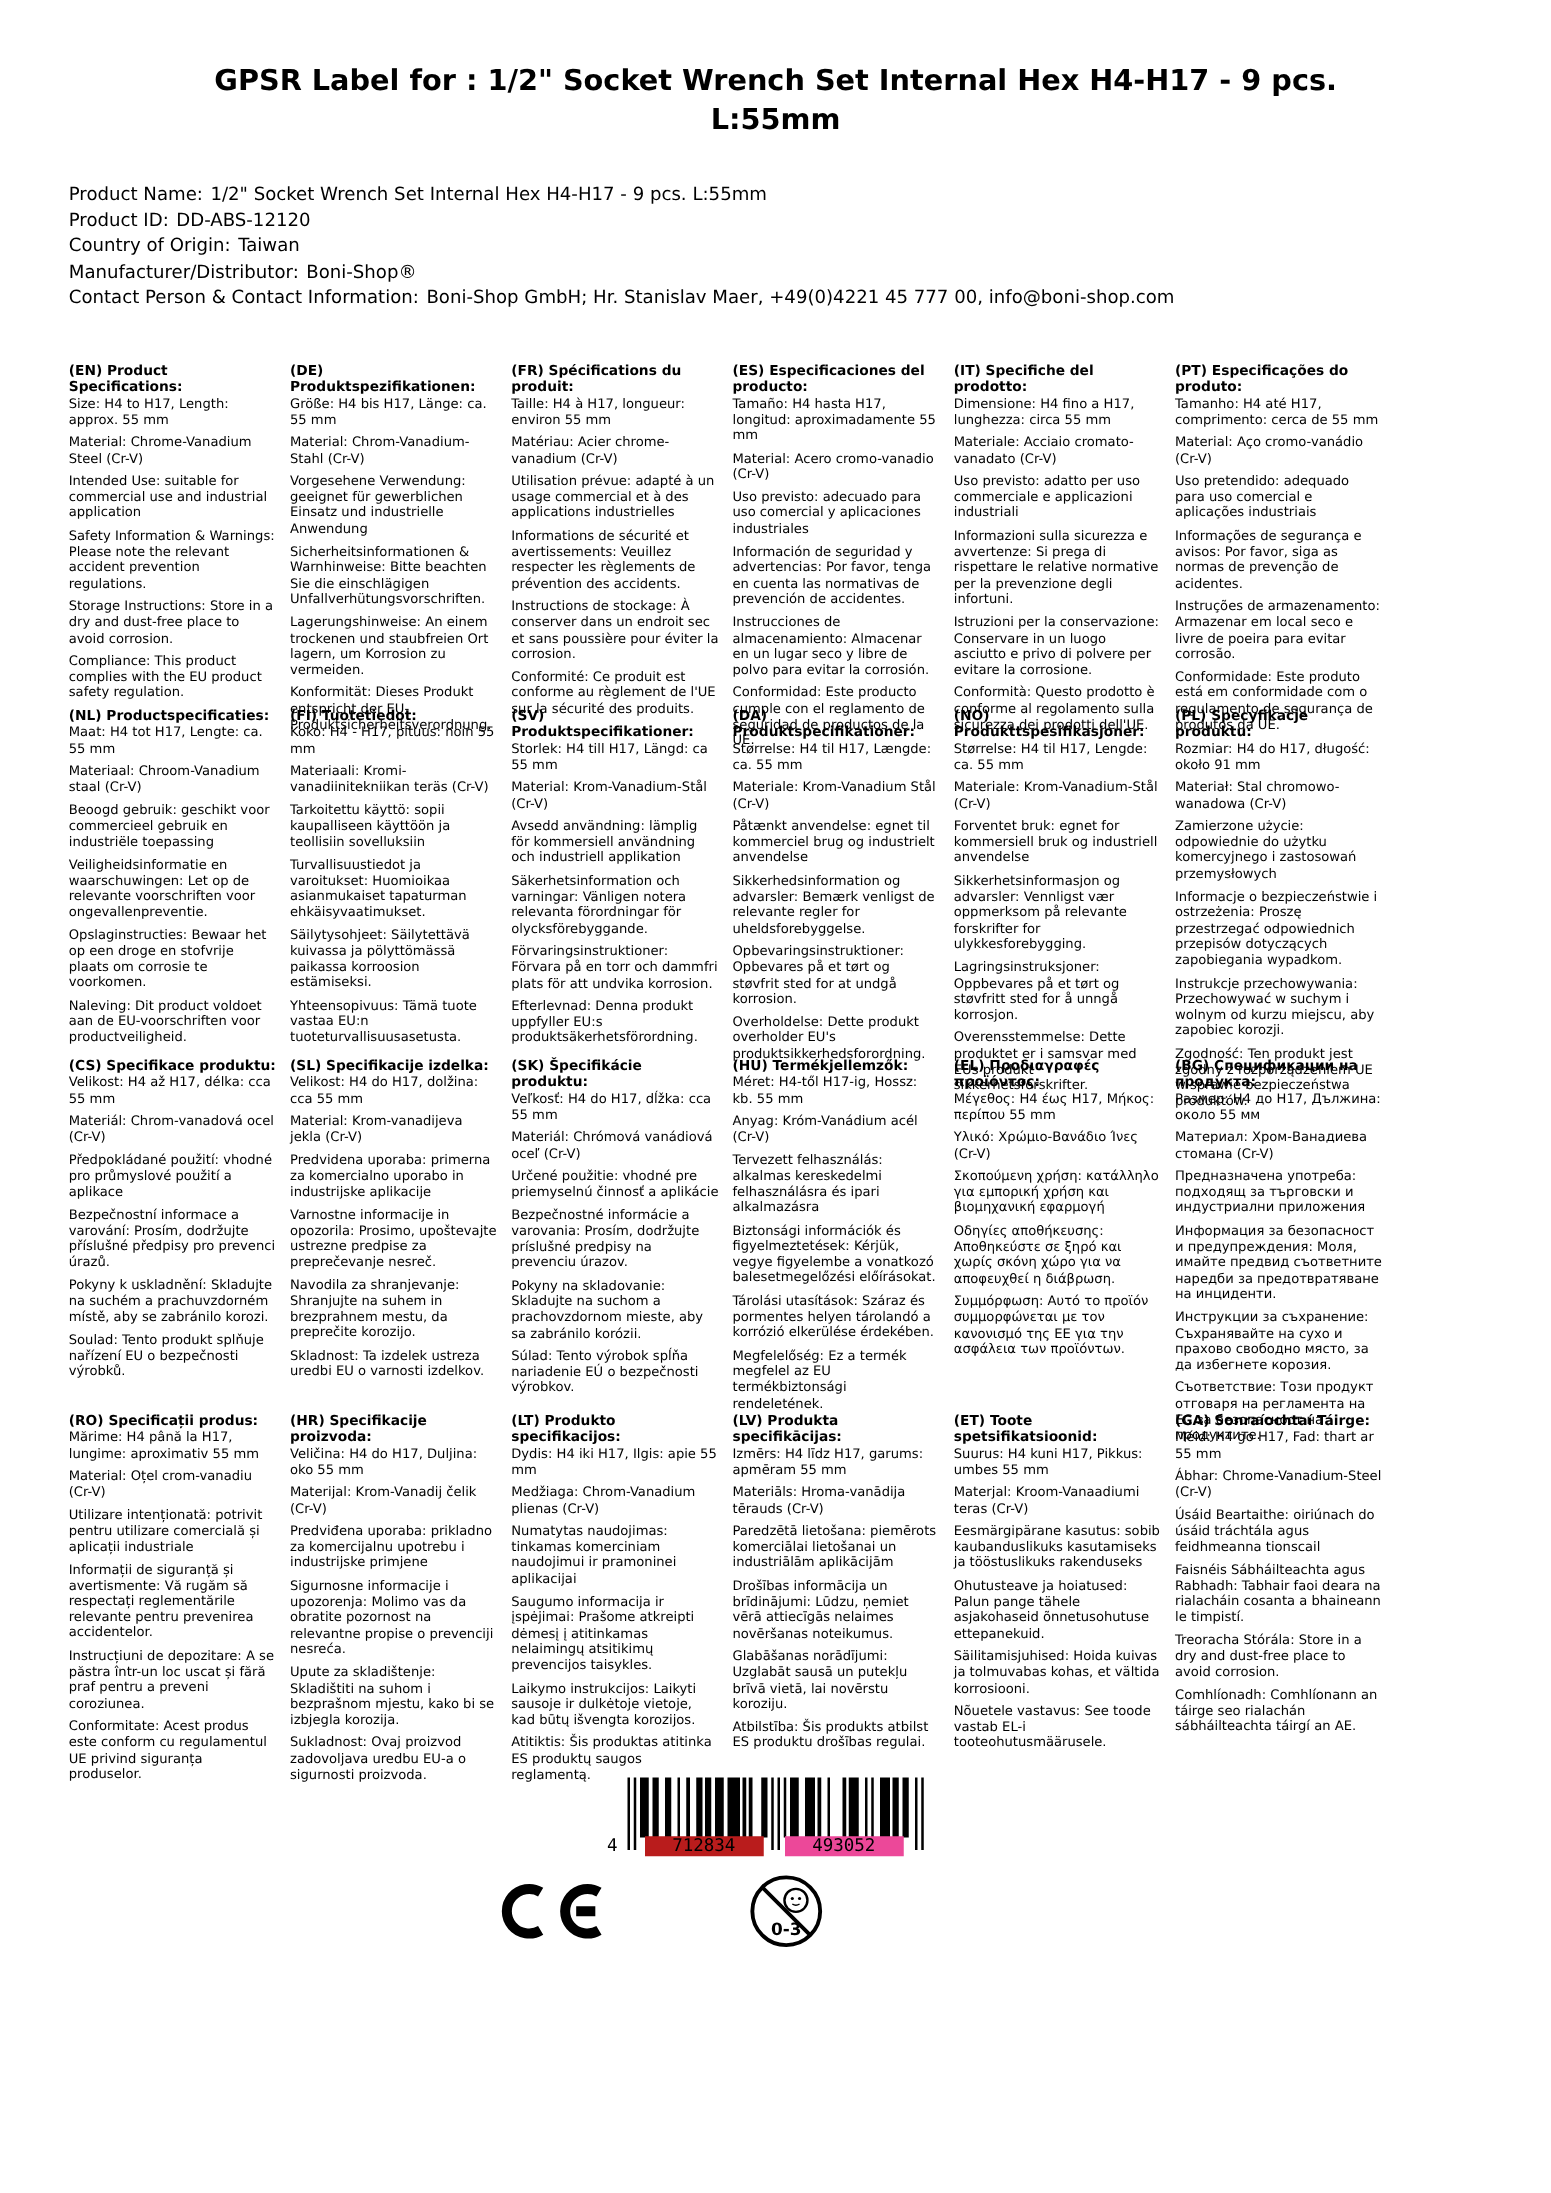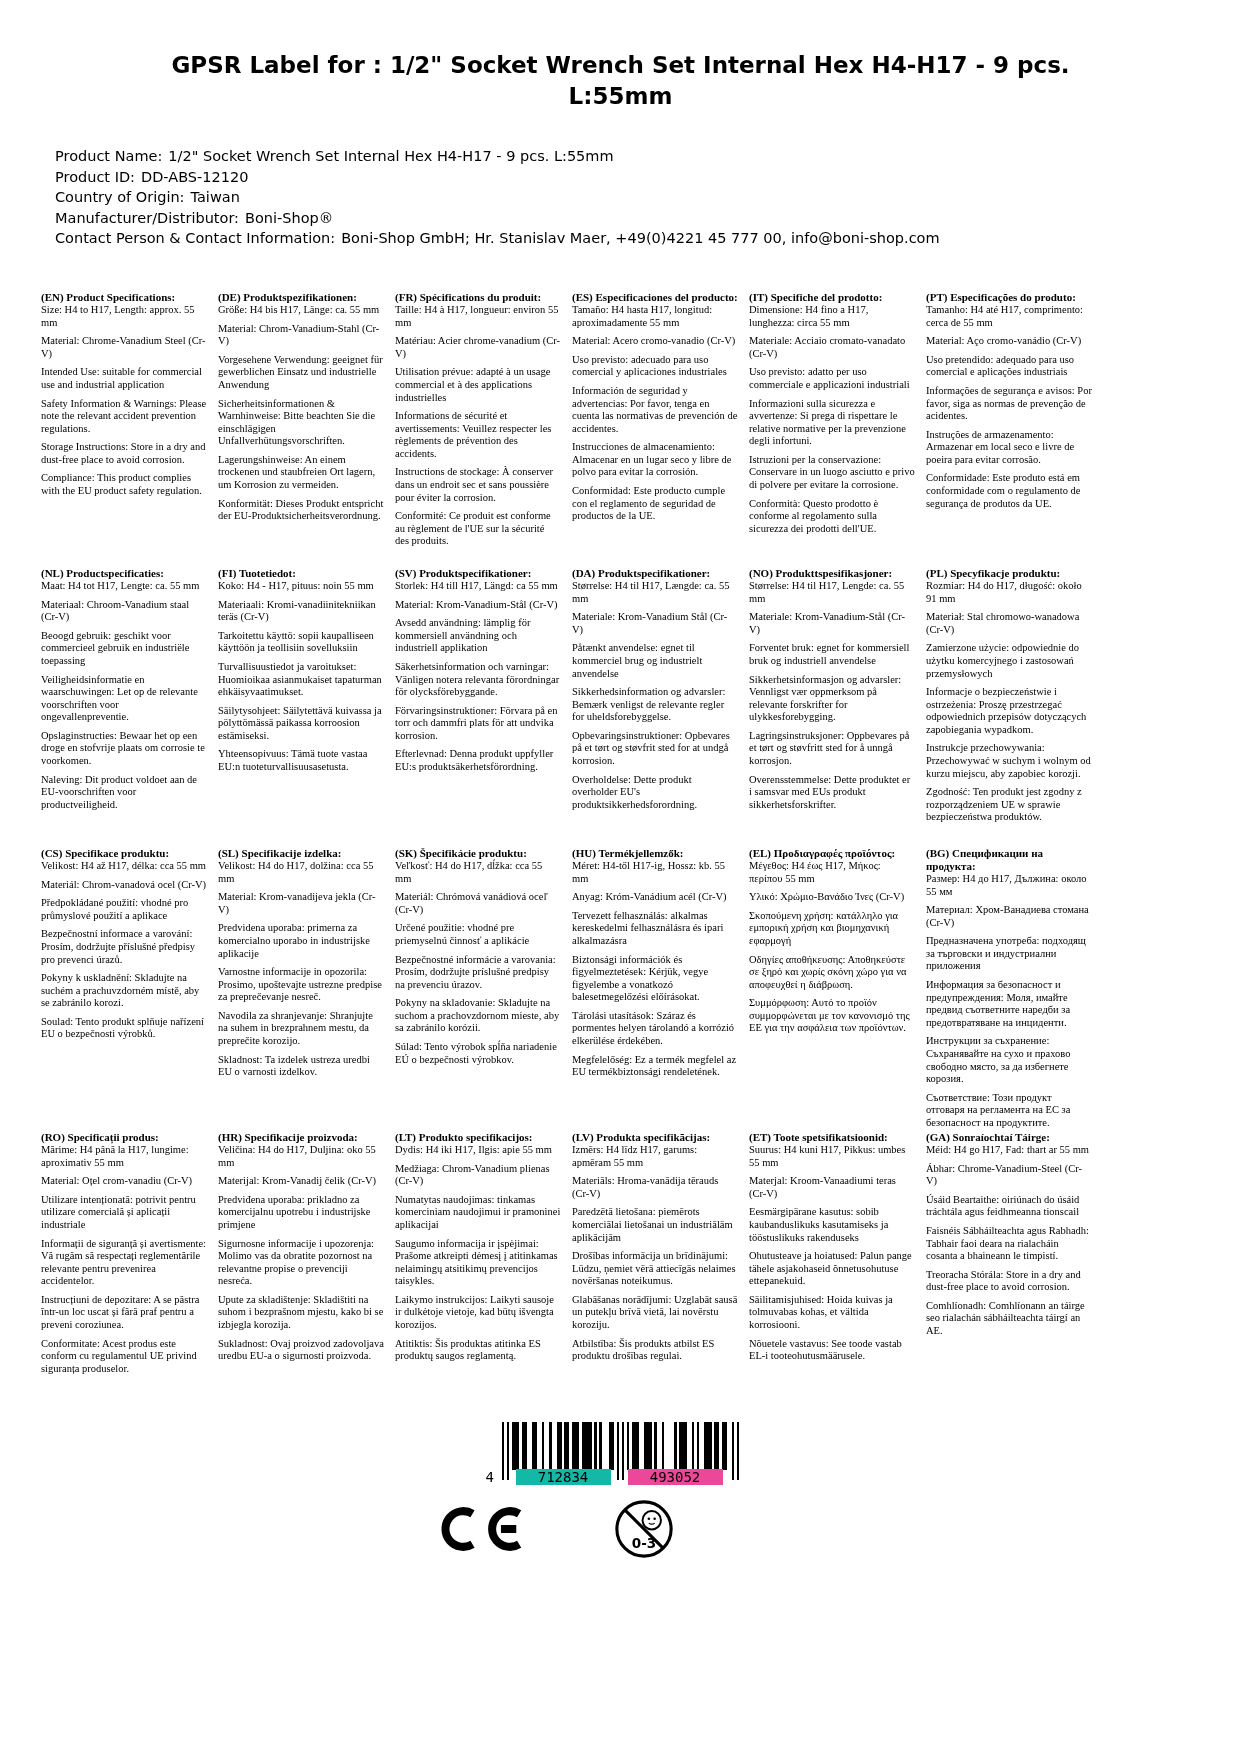--- a/index.html
+++ b/index.html
@@ -27,22 +27,21 @@
   }
   .pi-row{white-space:nowrap;}
   .pi-label{font-weight:normal;}
   .pi-value{margin-left:6px;}
   .spec-grid{
     display:grid;
     grid-template-columns:repeat(6,166px);
     column-gap:11px;
     grid-auto-rows:minmax(10px,auto);
     grid-template-rows:276px 280px 284px auto;
-    margin:42px 0 0 41px;
-    font-family:Liberation Serif, serif;
+    margin:42px 0 0 55px;
   }
   .spec-block{font-size:10.5px;line-height:1.2;}
   .spec-title{font-weight:bold;font-size:11px;line-height:1.18;}
   .spec-par{margin:0 0 6px 0;}
   .spec-block .spec-par:first-of-type{margin-top:0;}
   
   .footer{position:absolute;left:0;top:1422px;width:100%;}
   .barcode-wrap{
     position:relative;
     width:238px;
@@ -58,28 +57,28 @@
   .bar.tall{height:58px;}
   .bar.dark{background:#000;}
   .bc-digits{
     position:absolute;
     top:47px;left:0;width:100%;
     font-family:"DejaVu Sans Mono","Liberation Mono",monospace;
     font-size:14px;
     background:transparent;
   }
   .bc-first{position:absolute;left:-17px;top:0;background:#fff;padding:0 1px;}
-  .bc-left{position:absolute;left:14px;top:0;width:95px;text-align:center;background:#14b8a6;}
+  .bc-left{position:absolute;left:14px;top:0;width:95px;text-align:center;background:#b91c1c;}
   .bc-right{position:absolute;left:126px;top:0;width:95px;text-align:center;background:#ec4899;}
   .marks-row{
     position:absolute;
-    left:439px;top:1498px;
+    left:399px;top:1498px;
     display:flex;
     align-items:center;
-    gap:88px;
+    gap:113px;
   }
   .ce-mark svg{display:block;}
   .age-warning svg{display:block;}
 </style>
 </head>
 <body>
 
 <div class="page">
 
   <div class="doc-title">GPSR Label for : 1/2" Socket Wrench Set Internal Hex H4-H17 - 9 pcs. L:55mm</div>

